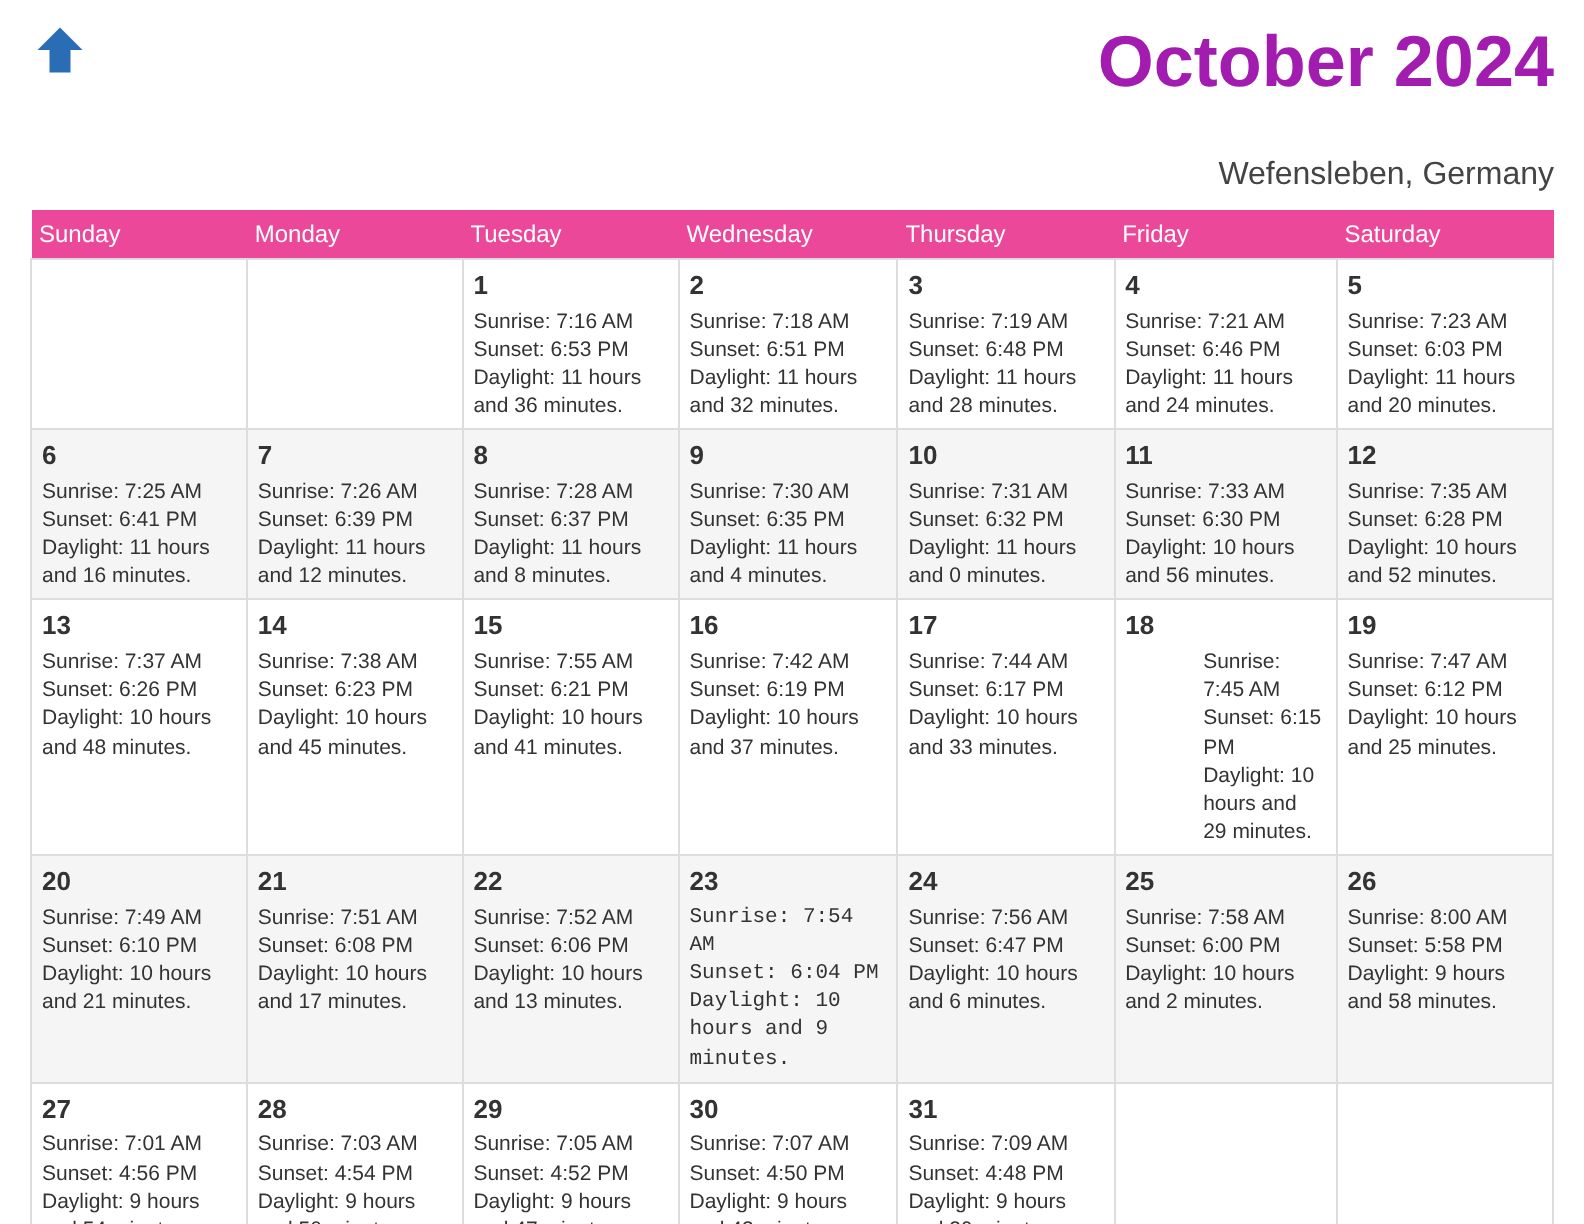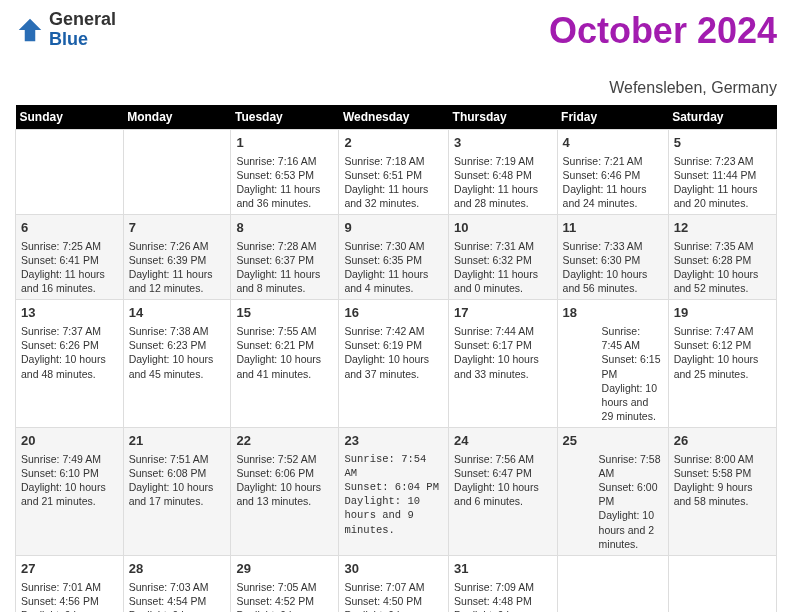--- a/index.html
+++ b/index.html
@@ -45,26 +45,26 @@
       font-weight: normal;
       color: #444;
       margin-top: 27px;
     }
     table {
       width: 100%;
       border-collapse: collapse;
       font-size: 11px;
     }
     thead tr th {
-      background-color: #000000;
+      background-color: #ec4899;
       color: #fff;
       padding: 5px 4px;
       text-align: left;
       font-size: 12px;
-      font-weight: bold;
+      font-weight: normal;
       margin-left: 24px;
     }
     tbody tr td {
       border: 1px solid #ddd;
       vertical-align: top;
       padding: 4px 5px;
       width: 113px;
       min-height: 80px;
       color: #333;
       line-height: 1.35;
@@ -88,24 +88,20 @@
     td.empty { background: #f9f9f9; }
   </style>
 </head>
 <body>
 
 <div class="header">
   <div class="logo">
     <svg class="logo-icon" viewBox="0 0 40 40">
       <polygon points="20,5 35,20 27,20 27,35 13,35 13,20 5,20" fill="#2a6db5"></polygon>
     </svg>
-    <div class="logo-text">
-      <div><span class="general">General</span></div>
-      <div><span class="blue">Blue</span></div>
-    </div>
   </div>
   <div class="title-block">
     <h1>October 2024</h1>
     <h2>Wefensleben, Germany</h2>
   </div>
 </div>
 
 <table>
   <thead>
     <tr>
@@ -142,21 +138,21 @@
         </td>
         <td>
           <span class="day-num">4</span>
           <div class="day-info" style="white-space: pre-line;">Sunrise: 7:21 AM
 Sunset: 6:46 PM
 Daylight: 11 hours and 24 minutes.</div>
         </td>
         <td>
           <span class="day-num">5</span>
           <div class="day-info" style="white-space: pre-line;">Sunrise: 7:23 AM
-Sunset: 11:44 PM
+Sunset: 6:03 PM
 Daylight: 11 hours and 20 minutes.</div>
         </td>
       </tr>
       <tr>
         <td>
           <span class="day-num">6</span>
           <div class="day-info" style="white-space: pre-line;">Sunrise: 7:25 AM
 Sunset: 6:41 PM
 Daylight: 11 hours and 16 minutes.</div>
         </td>
@@ -267,21 +263,21 @@
 Daylight: 10 hours and 9 minutes.</div>
         </td>
         <td>
           <span class="day-num">24</span>
           <div class="day-info" style="white-space: pre-line;">Sunrise: 7:56 AM
 Sunset: 6:47 PM
 Daylight: 10 hours and 6 minutes.</div>
         </td>
         <td>
           <span class="day-num">25</span>
-          <div class="day-info" style="white-space: pre-line; margin-left: 36px;">Sunrise: 7:58 AM
+          <div class="day-info" style="white-space: pre-line;">Sunrise: 7:58 AM
 Sunset: 6:00 PM
 Daylight: 10 hours and 2 minutes.</div>
         </td>
         <td>
           <span class="day-num">26</span>
           <div class="day-info" style="white-space: pre-line;">Sunrise: 8:00 AM
 Sunset: 5:58 PM
 Daylight: 9 hours and 58 minutes.</div>
         </td>
       </tr>

